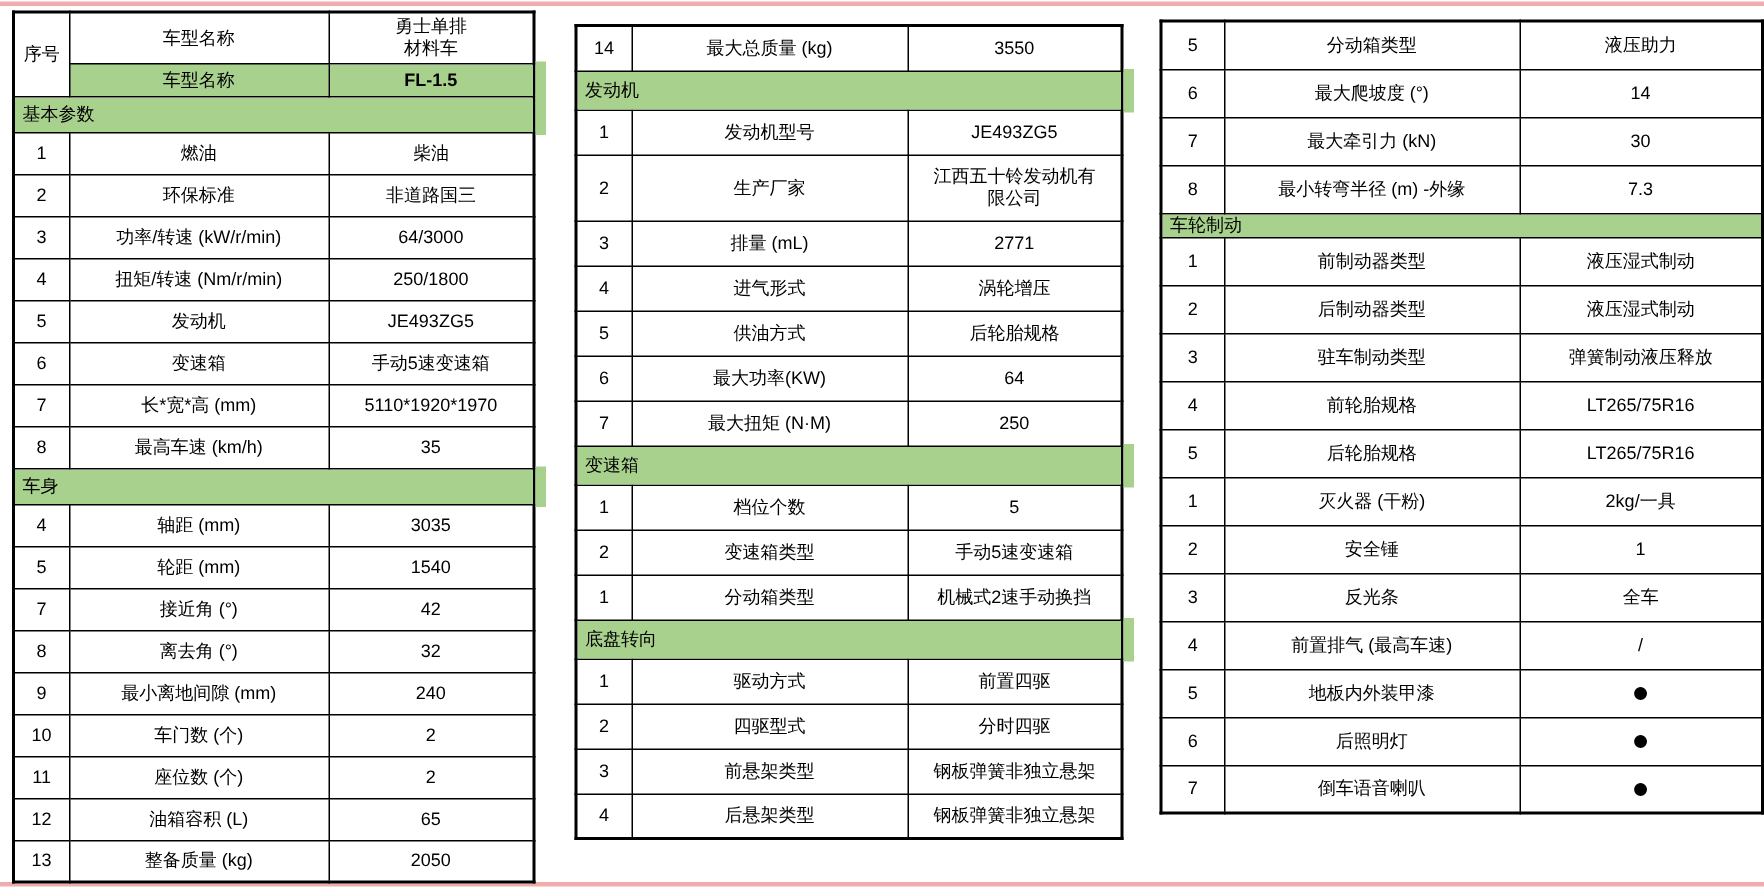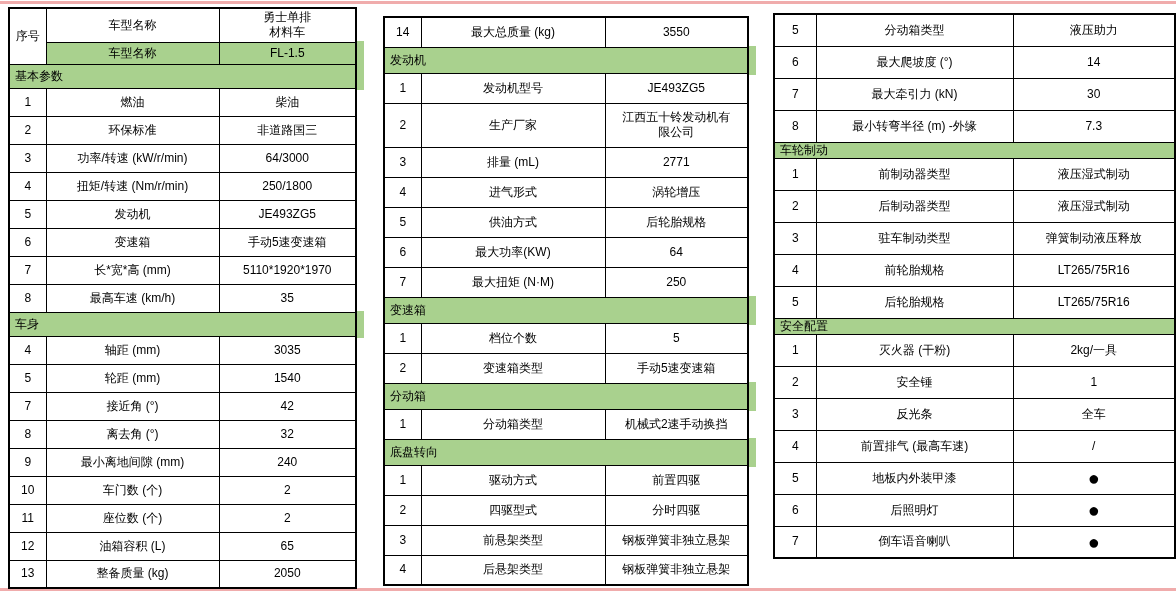--- a/index.html
+++ b/index.html
@@ -48,21 +48,21 @@
     content: "";
     position: absolute;
     top: -2px; bottom: -2px;
     left: 100%; margin-left: 2px;
     width: 7px;
     background: #a9d18e;
   }
   td.green-cell {
     background: #a9d18e;
   }
-  td.green-overhang { position: relative; }
+  td.green-overhang { position: relative; font-weight: bold; }
 
   
   .t-left  { left: 8px;   top: 7px;  width: 347px; }
   .t-left col.c1 { width: 37px; }  .t-left col.c2 { width: 173px; } .t-left col.c3 { width: 137px; }
   .t-left tr.header-row { height: 34px; }
   .t-left tr.model-row  { height: 22px; }
   .t-left tr.section-row{ height: 24px; }
   .t-left tr.data-row   { height: 28px; }
   .model-label-big { font-size: 16px; }
 
@@ -255,23 +255,20 @@
       <tr class="data-row">
         <td class="cell-no">1</td>
         <td class="cell-label">档位个数</td>
         <td class="cell-value">5</td>
       </tr>
       <tr class="data-row">
         <td class="cell-no">2</td>
         <td class="cell-label">变速箱类型</td>
         <td class="cell-value">手动5速变速箱</td>
       </tr>
-      <tr class="section-row">
-        <td colspan="3">分动箱</td>
-      </tr>
       <tr class="data-row">
         <td class="cell-no">1</td>
         <td class="cell-label">分动箱类型</td>
         <td class="cell-value">机械式2速手动换挡</td>
       </tr>
       <tr class="section-row">
         <td colspan="3">底盘转向</td>
       </tr>
       <tr class="data-row">
         <td class="cell-no">1</td>
@@ -344,23 +341,20 @@
       <tr class="data-row">
         <td class="cell-no">4</td>
         <td class="cell-label">前轮胎规格</td>
         <td class="cell-value">LT265/75R16</td>
       </tr>
       <tr class="data-row">
         <td class="cell-no">5</td>
         <td class="cell-label">后轮胎规格</td>
         <td class="cell-value">LT265/75R16</td>
       </tr>
-      <tr class="section-row">
-        <td colspan="3">安全配置</td>
-      </tr>
       <tr class="data-row">
         <td class="cell-no">1</td>
         <td class="cell-label">灭火器 (干粉)</td>
         <td class="cell-value">2kg/一具</td>
       </tr>
       <tr class="data-row">
         <td class="cell-no">2</td>
         <td class="cell-label">安全锤</td>
         <td class="cell-value">1</td>
       </tr>

